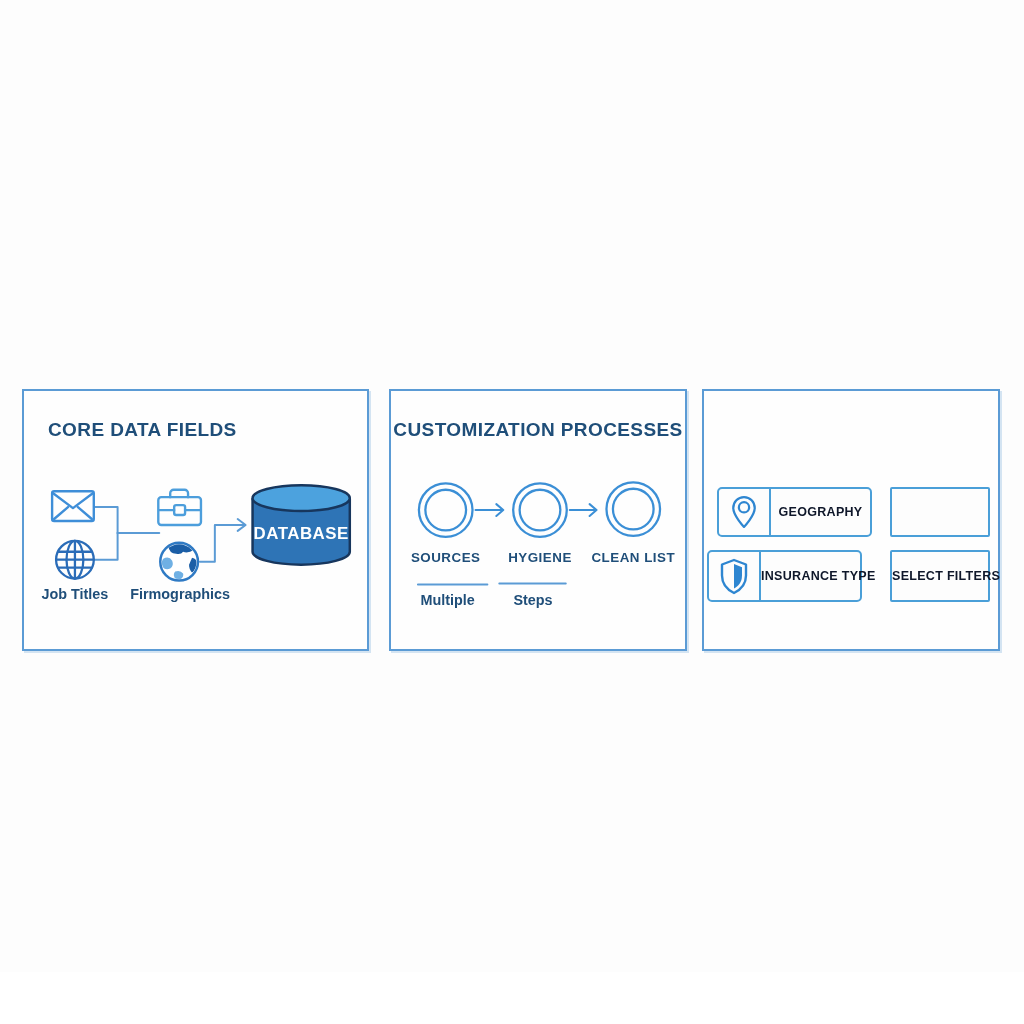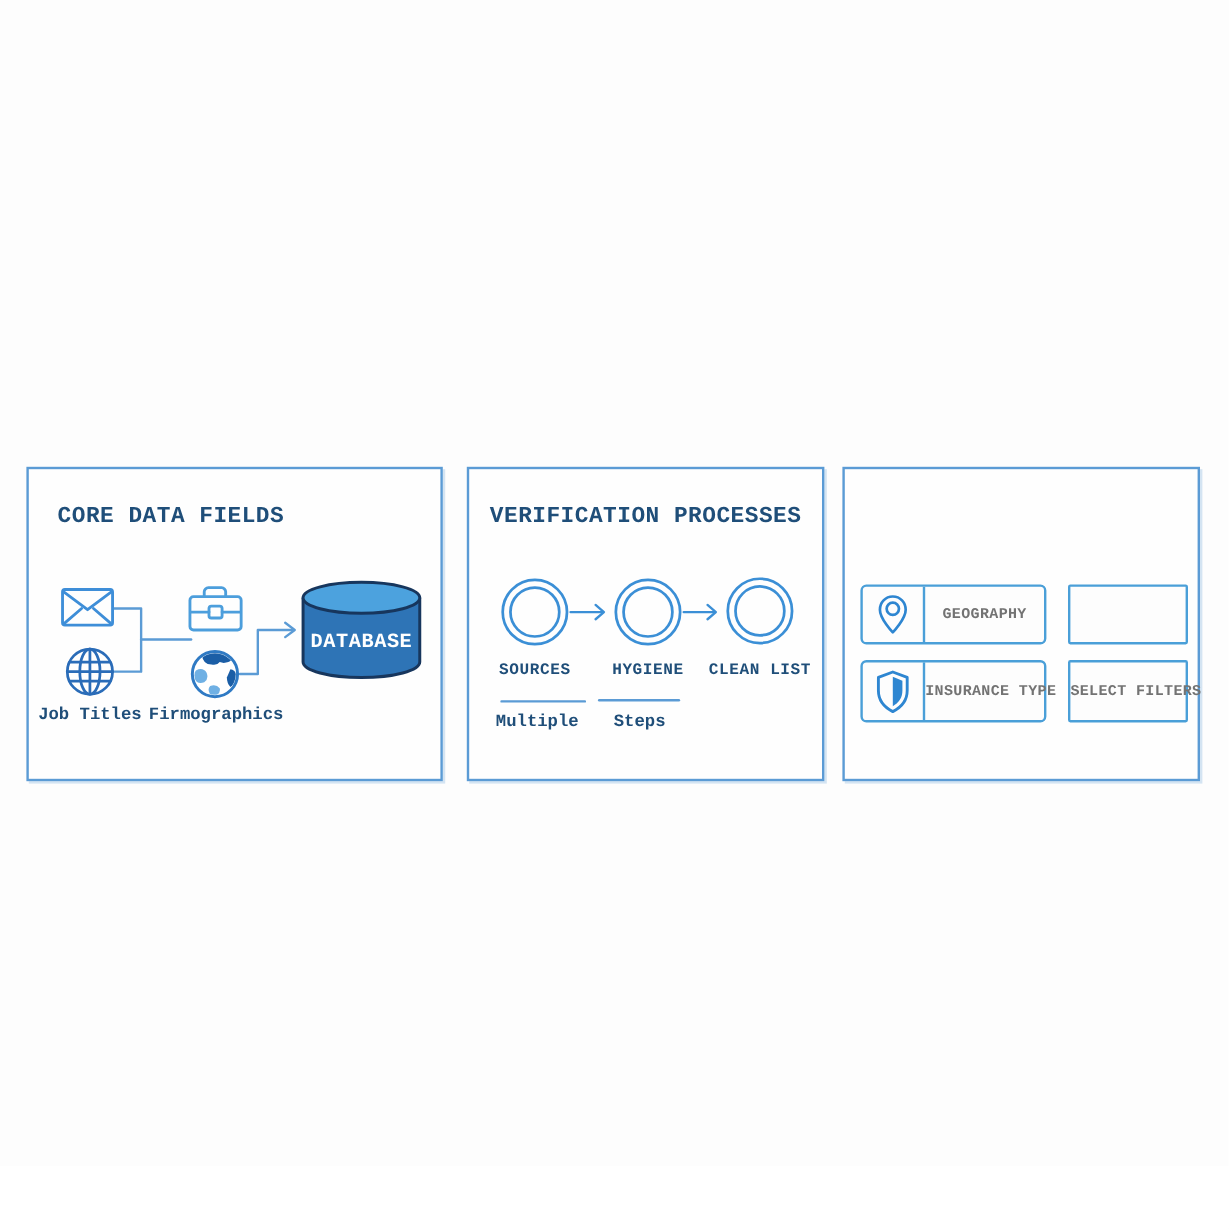--- a/index.html
+++ b/index.html
@@ -1,19 +1,19 @@
 <!DOCTYPE html>
 <html><head>
 <meta charset="utf-8">
 <style>
   html,body{margin:0;padding:0;background:#ffffff;}
   #canvas{
     position:relative;width:1024px;height:972px;
     background:#fdfdfd;overflow:hidden;
-    font-family:Liberation Mono, monospace;
+    font-family:Liberation Sans, sans-serif;
   }
   .panel{
     position:absolute;top:389px;height:262px;
     background:#fefefe;border:2px solid #5b9bd5;
     box-sizing:border-box;
     box-shadow:2px 2px 0 rgba(91,155,213,0.25);
   }
   #panel-core{left:22px;width:347px;}
   #panel-verification{left:389px;width:298px;}
   #panel-customization{left:702px;width:298px;}
@@ -37,26 +37,26 @@
     display:flex;align-items:stretch;
   }
   .opt-box.square{border-radius:5px;}
   .opt-box.round{border-radius:2px;}
   .opt-icon-cell{
     width:50px;flex:0 0 50px;display:flex;align-items:center;justify-content:center;
     border-right:2px solid #4a9fd8;
   }
   .opt-label{
     flex:1;display:flex;align-items:center;justify-content:center;
-    font-size:12.5px;font-weight:600;color:#737373;letter-spacing:0.3px;
+    font-size:12.5px;font-weight:600;color:#0f172a;letter-spacing:0.3px;
     white-space:nowrap;
   }
   #opt-box-1{left:13px;top:96px;width:155px;height:50px;}
   #opt-box-2{left:186px;top:96px;width:100px;height:50px;}
-  #opt-box-3{left:13px;top:159px;width:155px;height:52px;}
+  #opt-box-3{left:3px;top:159px;width:155px;height:52px;}
   #opt-box-4{left:186px;top:159px;width:100px;height:52px;}
 </style>
 </head>
 <body>
 
 <div id="canvas">
 
   <section class="panel" id="panel-core">
     <h2 class="panel-title">CORE DATA FIELDS</h2>
     <svg class="diagram" width="343" height="258" viewBox="0 0 345 260">
@@ -112,21 +112,21 @@
         <ellipse cx="279" cy="108" rx="49" ry="13" fill="#4ca2de" stroke="#17365d" stroke-width="2.5"></ellipse>
         <text class="db-label" x="279" y="149" text-anchor="middle">DATABASE</text>
       </g>
 
       <text class="item-label" x="51" y="210" text-anchor="middle">Job Titles</text>
       <text class="item-label" x="157" y="210" text-anchor="middle">Firmographics</text>
     </svg>
   </section>
 
   <section class="panel" id="panel-verification">
-    <h2 class="panel-title">VERIFICATION PROCESSES</h2>
+    <h2 class="panel-title">CUSTOMIZATION PROCESSES</h2>
     <svg class="diagram" width="294" height="258" viewBox="0 0 296 260">
 
       <g fill="none" stroke="#3b8fd6" stroke-width="2.3">
         <g>
           <circle cx="55" cy="120" r="27"></circle>
           <circle cx="55" cy="120" r="20.5"></circle>
         </g>
         <g>
           <circle cx="150" cy="120" r="27"></circle>
           <circle cx="150" cy="120" r="20.5"></circle>

